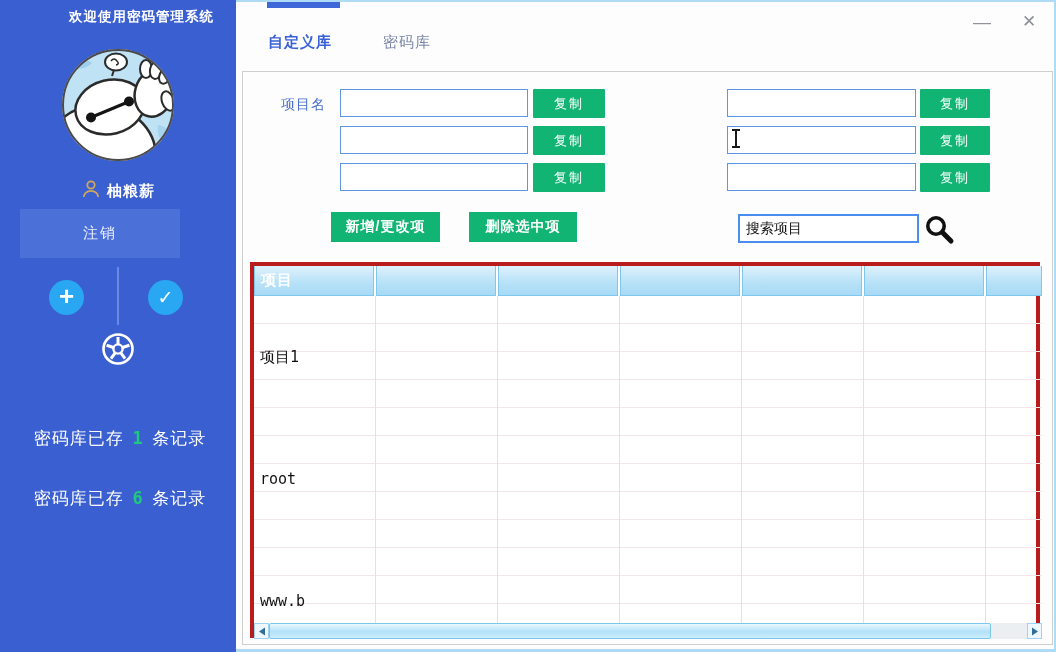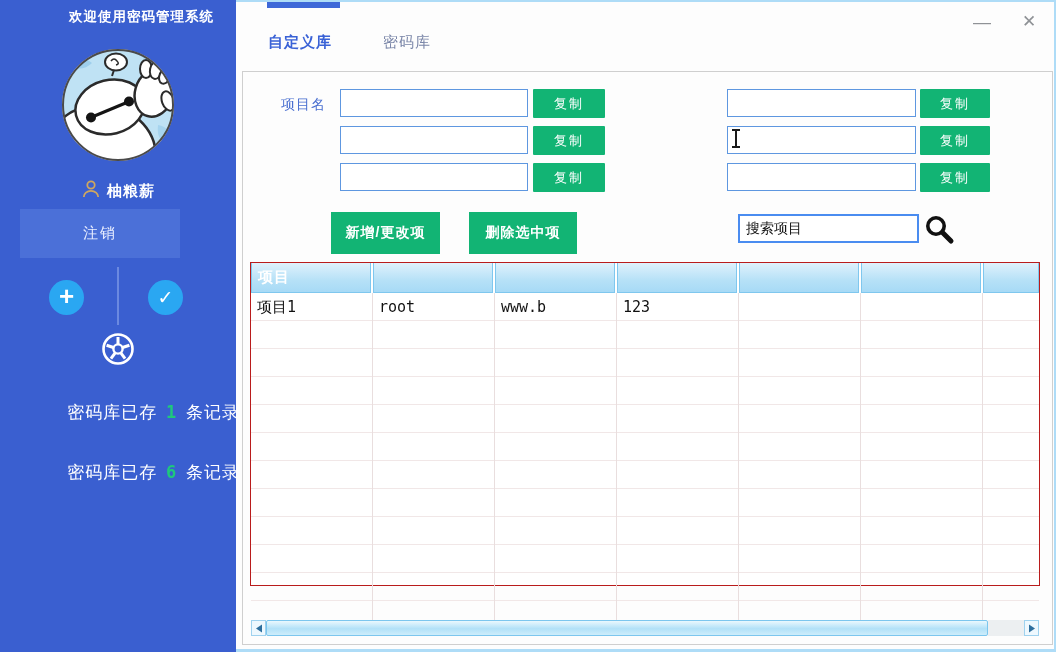--- a/index.html
+++ b/index.html
@@ -18,22 +18,22 @@
   .logout-btn { position:absolute; left:20px; top:209px; width:160px; height:49px;
                 background:#4b70d8; display:flex; align-items:center; justify-content:center;
                 color:#e9eeff; font-size:15px; letter-spacing:2px; cursor:pointer; }
   .circle-btn { position:absolute; width:35px; height:35px; border-radius:50%;
                 background:#2aa7f2; color:#fff; display:flex; align-items:center;
                 justify-content:center; cursor:pointer; }
   .btn-plus { left:49px; top:280px; font-size:26px; font-weight:bold; line-height:1; padding-bottom:3px;}
   .btn-check { left:148px; top:280px; font-size:19px; font-weight:bold; }
   .v-divider { position:absolute; left:117px; top:267px; width:2px; height:58px; background:#6b89e0; }
   .wheel-btn { position:absolute; left:100px; top:331px; width:36px; height:36px; cursor:pointer; }
-  .stat { position:absolute; left:0; width:240px; text-align:right; color:#fff;
-          font-size:17px; letter-spacing:1px; }
+  .stat { position:absolute; left:0; width:240px; text-align:center; color:#fff;
+          font-size:17px; letter-spacing:1px;margin-top:26px; }
   .stat-1 { top:401px; } .stat-2 { top:461px; }
   .stat .cnt { color:#1ec97c; font-weight:bold; font-family:"DejaVu Sans Mono",monospace; padding:0 3px; }
 
   
   .edge-top    { position:absolute; left:236px; top:0; width:820px; height:2px; background:#aedcf7; }
   .edge-bottom { position:absolute; left:236px; top:649px; width:820px; height:3px; background:#aedcf7; }
   .edge-right  { position:absolute; left:1054px; top:0; width:2px; height:652px; background:#aedcf7; }
   .tab-indicator { position:absolute; left:267px; top:2px; width:73px; height:6px; background:#3e68d8; }
   .tab { position:absolute; top:33px; font-size:15px; letter-spacing:1px; cursor:pointer; }
   .tab-1 { left:268px; color:#3a62d6; font-weight:bold; }
@@ -50,49 +50,49 @@
   .fld-label { position:absolute; left:281px; top:96px; font-size:14px; color:#4a6fd0; letter-spacing:1px; }
   .txt-input { position:absolute; height:28px; border:1px solid #5e97e0; background:#fff;
                font-size:14px; padding:0 6px; outline:none;
                font-family:"Liberation Sans","DejaVu Sans",sans-serif; }
   .inL { left:340px; width:188px; } .inR { left:727px; width:189px; }
   .r1 { top:89px; } .r2 { top:126px; } .r3 { top:163px; }
   .copy-btn { position:absolute; height:29px; background:#12b474; color:#fff; border:none;
               font-size:13px; letter-spacing:2px; cursor:pointer; border-radius:1px;
               font-family:inherit; }
   .cpL { left:533px; width:72px; } .cpR { left:920px; width:70px; }
-  .action-btn { position:absolute; top:212px; height:42px; background:#12b474; color:#fff;
+  .action-btn { position:absolute; top:212px; height:30px; background:#12b474; color:#fff;
                 border:none; font-size:14px; font-weight:bold; letter-spacing:1px;
                 cursor:pointer; font-family:inherit; }
   .btn-add { left:331px; width:109px; } .btn-del { left:469px; width:108px; }
   .search-input { position:absolute; left:738px; top:214px; width:181px; height:29px;
                   border:2px solid #4a8cf0; font-size:14px; color:#141414; padding:0 6px;
                   outline:none; font-family:inherit; }
   .mag { position:absolute; left:923px; top:213px; width:32px; height:32px; cursor:pointer; }
 
   
   .ibeam { position:absolute; left:731px; top:129px; width:10px; height:19px; }
   .ibeam .bar { position:absolute; left:4px; top:1px; width:2px; height:17px; background:#1a1a1a; }
   .ibeam::before, .ibeam::after { content:""; position:absolute; left:1px; width:8px; height:2px; background:#1a1a1a; }
   .ibeam::before { top:0; } .ibeam::after { bottom:0; }
 
   
-  .grid { position:absolute; left:250px; top:262px; width:790px; height:324px;
-          border:1px solid #b91c1c; background:#fff; }
+  .grid { position:absolute; left:250px; top:262px; width:790px; height:376px;
+          border:4px solid #b91c1c; background:#fff; }
   .grid-header { position:absolute; left:0; top:0; width:788px; height:30px; display:flex; gap:2px; background:#fff; }
   .gh-cell { flex:0 0 120px; height:30px; border:1px solid #7fc7ee; border-top:none;
              background:linear-gradient(#dff1fc,#b6e1f7 60%,#a7daf6);
              color:#fff; font-size:15px; font-weight:bold; letter-spacing:1px;
              display:flex; align-items:center; padding-left:6px; cursor:pointer; }
   .gh-cell:last-child { flex:1 1 auto; }
   .grid-body { position:absolute; left:0; top:30px; width:788px; height:327px;
                background-image:
                  repeating-linear-gradient(90deg, transparent 0 121px, #e9dede 121px 122px),
                  repeating-linear-gradient(180deg, transparent 0 27px, #f1e7e7 27px 28px); }
-  .grid-row { position:absolute; left:0; top:0; width:788px; height:28px; display:flex; cursor:pointer; }
+  .grid-row { position:absolute; left:0; top:0; width:788px; height:28px; display:flex; cursor:pointer;flex-direction:column; }
   .gr-cell { flex:0 0 122px; height:28px; display:flex; align-items:center; padding-left:6px;
              font-family:"DejaVu Sans Mono",monospace; font-size:15px; color:#111; overflow:hidden; }
   .gr-cell:last-child { flex:1 1 auto; }
 
   
   .hscroll { position:absolute; left:0; top:357px; width:788px; height:16px; display:flex;
              align-items:stretch; background:#f5f8fa; }
   .sc-arrow { flex:0 0 15px; border:1px solid #9fd2ef; background:#eef8fe; display:flex;
               align-items:center; justify-content:center; cursor:pointer; }
   .sc-arrow svg { display:block; }

